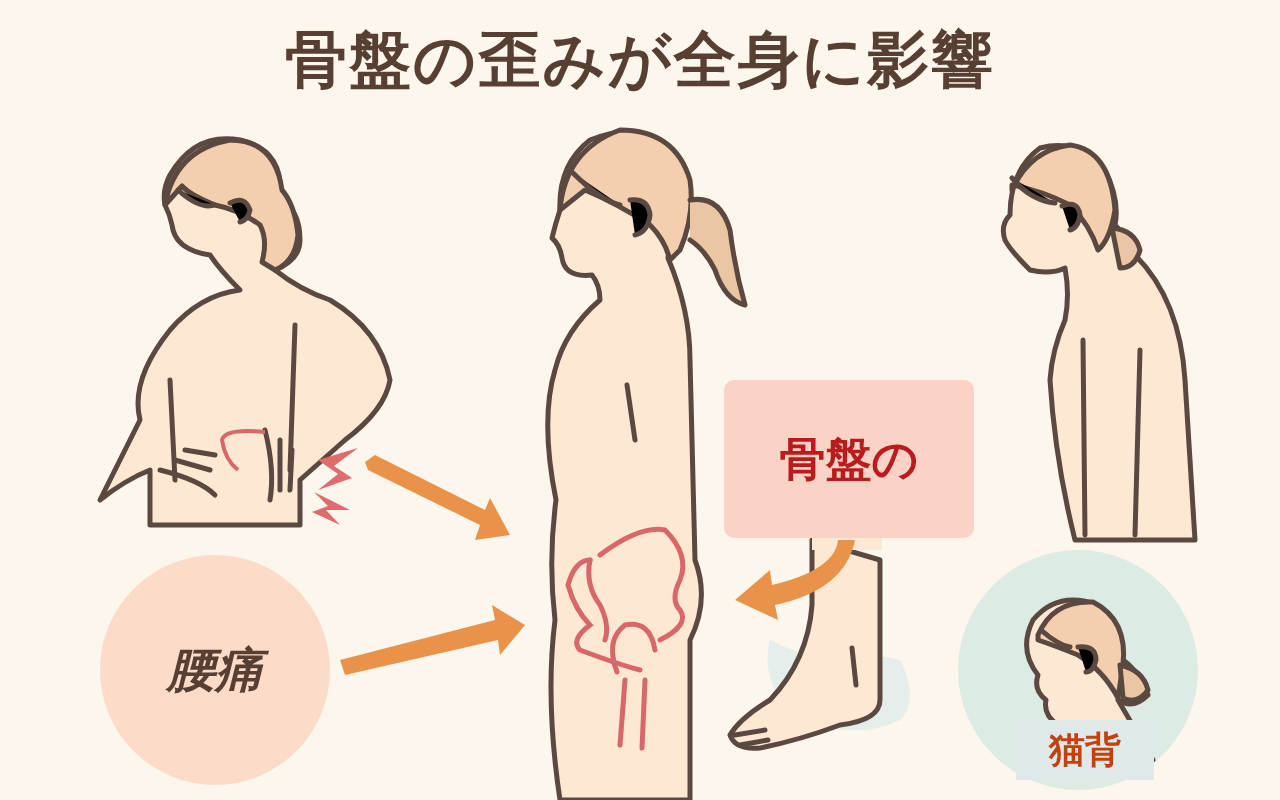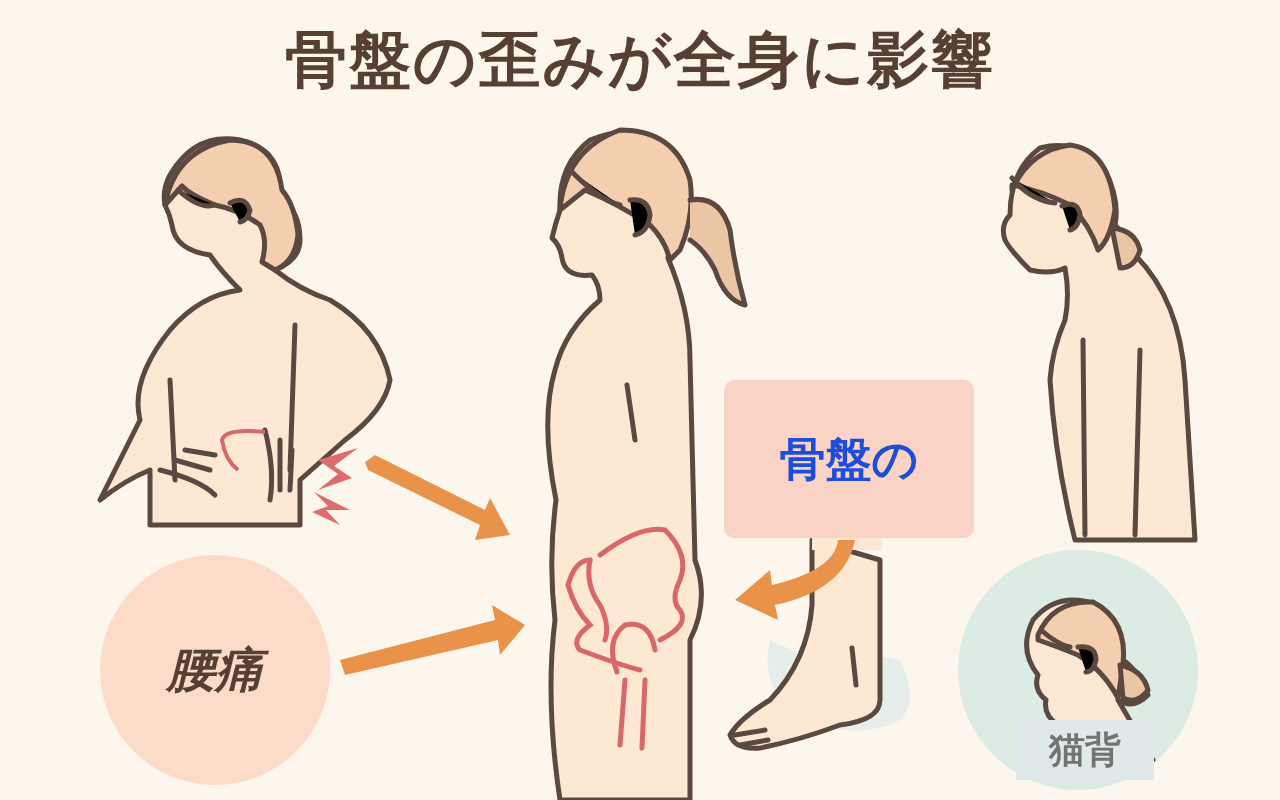--- a/index.html
+++ b/index.html
@@ -12,35 +12,35 @@
     .title {
       position: absolute; left: 0; top: 18px; width: 1280px;
       text-align: center; font-size: 62px; font-weight: bold;
       color: #573f33; letter-spacing: 2px;
     }
     svg.scene { position: absolute; left: 0; top: 0; }
     .label-box {
       position: absolute; left: 724px; top: 380px; width: 250px; height: 158px;
       background: #fbd3c6; border-radius: 10px;
       display: flex; flex-direction: column; align-items: center; justify-content: center;
-      color: #1d4ed8; font-size: 46px; line-height: 62px; font-weight: bold;
+      color: #b91c1c; font-size: 46px; line-height: 62px; font-weight: bold;
     }
     .circle-label {
       position: absolute; left: 100px; top: 555px; width: 230px; height: 230px;
       border-radius: 50%; background: #fcdcc8;
       display: flex; align-items: center; justify-content: center;
       color: #573f33; font-size: 48px; font-weight: bold; font-style: italic;
     }
     .cat-circle {
       position: absolute; left: 958px; top: 550px; width: 240px; height: 240px;
       border-radius: 50%; background: #dcebe4; overflow: hidden;
     }
     .cat-label {
       position: absolute; left: 1016px; top: 720px; width: 138px; height: 60px;
-      background: #dfe9ea; color: #737373; font-size: 36px; font-weight: bold;
+      background: #dfe9ea; color: #c2410c; font-size: 36px; font-weight: bold;
       display: flex; align-items: center; justify-content: center; text-align: right;
     }
   </style>
 </head>
 <body>
 
 <div class="title">骨盤の歪みが全身に影響</div>
 
 <svg class="scene" width="1280" height="800" viewBox="0 0 1280 800">
 

